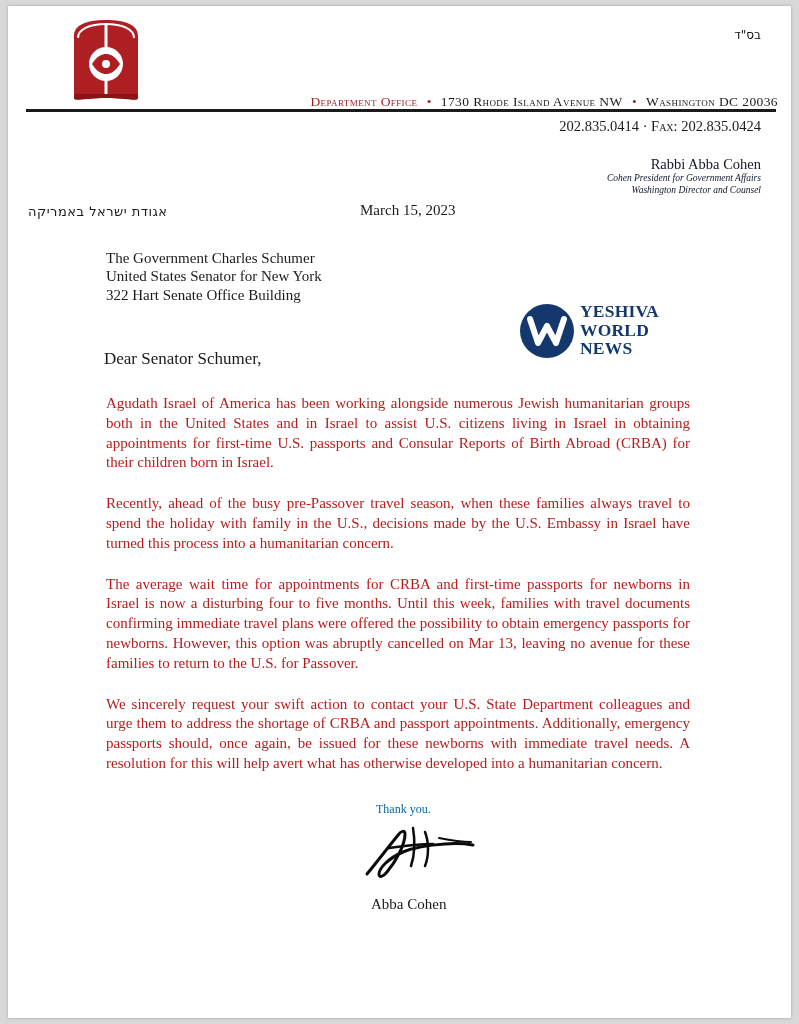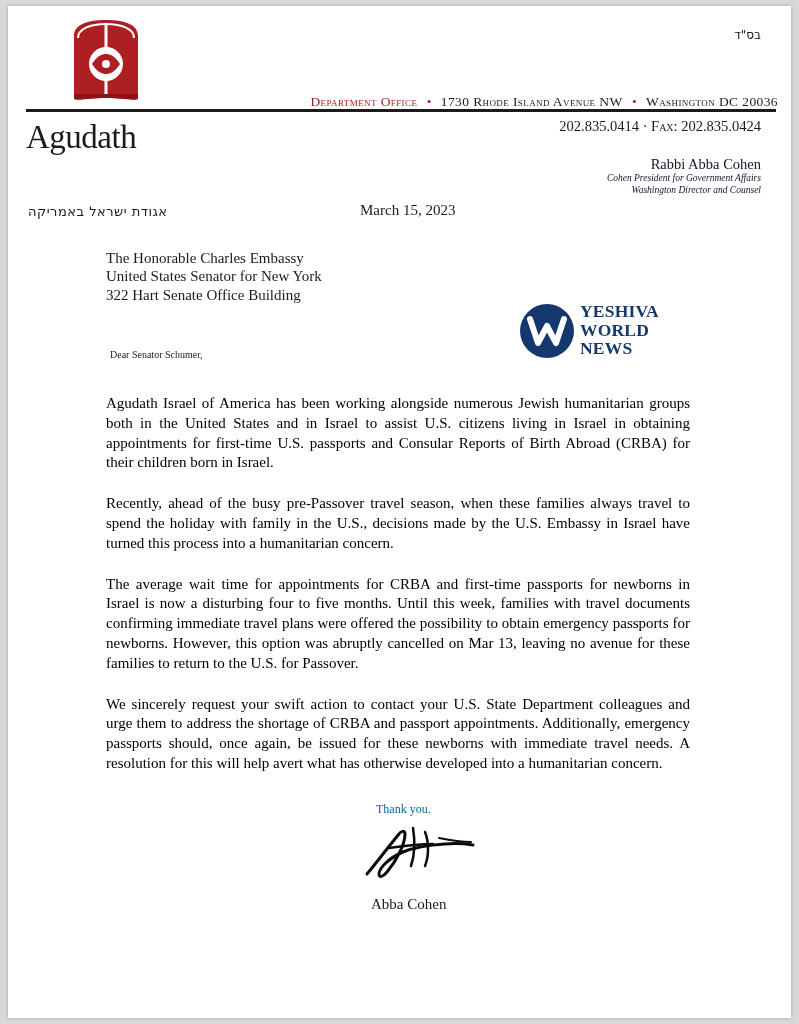--- a/index.html
+++ b/index.html
@@ -138,31 +138,31 @@
   .addr {
     position: absolute;
     left: 98px;
     top: 243px;
     font-size: 15px;
     line-height: 1.23;
     color: #1b1b1b;
   }
   .salutation {
     position: absolute;
-    left: 102px;
+    left: 96px;
     top: 343px;
-    font-size: 10px;
+    font-size: 17px;
     color: #1b1b1b;
   }
   .paras {
     position: absolute;
     left: 98px;
     top: 388px;
     width: 584px;
-    color: #000000;
+    color: #b91c1c;
   }
   .paras p {
     margin: 0 0 21px 0;
     font-size: 15px;
     line-height: 1.32;
     text-align: justify;
   }
   .thanks {
     position: absolute;
     left: 368px;
@@ -224,21 +224,20 @@
     <svg class="logo-book" viewBox="0 0 76 86">
       <path d="M6 18 C6 7 18 2 38 2 C58 2 70 7 70 18 L70 78 C70 84 60 80 38 80 C16 80 6 84 6 78 Z" fill="#ad1f23"></path>
       <path d="M38 6 L38 80" stroke="#ffffff" stroke-width="3" fill="none"></path>
       <path d="M10 20 C10 11 22 6 38 6 C54 6 66 11 66 20" stroke="#ffffff" stroke-width="2" fill="none"></path>
       <circle cx="38" cy="46" r="17" fill="#ffffff"></circle>
       <path d="M24 46 C29 38 34 36 38 36 C42 36 47 38 52 46 C47 54 42 56 38 56 C34 56 29 54 24 46 Z" fill="#ad1f23"></path>
       <circle cx="38" cy="46" r="4" fill="#ffffff"></circle>
       <path d="M6 76 L70 76 L70 80 C70 84 60 80 38 80 C16 80 6 84 6 80 Z" fill="#8c1317"></path>
     </svg>
     <div class="logo-name">
-      <span class="l1">Agudath</span>
     </div>
     <div class="logo-heb">אגודת ישראל באמריקה</div>
   </div>
 
   <div class="rule"></div>
 
   <div class="office-line">
     <span class="redcaps">Department Office</span>
     <span class="dot">•</span>
     <span class="caps">1730 Rhode Island Avenue NW</span>
@@ -252,21 +251,21 @@
 
   <div class="contact-block">
     <div class="contact-name">Rabbi Abba Cohen</div>
     <div class="contact-title1">Cohen President for Government Affairs</div>
     <div class="contact-title2">Washington Director and Counsel</div>
   </div>
 
   <div class="date">March 15, 2023</div>
 
   <div class="addr">
-    <div>The Honorable Charles Embassy</div>
+    <div>The Government Charles Schumer</div>
     <div>United States Senator for New York</div>
     <div>322 Hart Senate Office Building</div>
   </div>
 
   <div class="salutation">Dear Senator Schumer,</div>
 
   <div class="paras">
     <p>Agudath Israel of America has been working alongside numerous Jewish humanitarian groups both in the United States and in Israel to assist U.S. citizens living in Israel in obtaining appointments for first-time U.S. passports and Consular Reports of Birth Abroad (CRBA) for their children born in Israel.</p>
     <p>Recently, ahead of the busy pre-Passover travel season, when these families always travel to spend the holiday with family in the U.S., decisions made by the U.S. Embassy in Israel have turned this process into a humanitarian concern.</p>
     <p>The average wait time for appointments for CRBA and first-time passports for newborns in Israel is now a disturbing four to five months. Until this week, families with travel documents confirming immediate travel plans were offered the possibility to obtain emergency passports for newborns. However, this option was abruptly cancelled on Mar 13, leaving no avenue for these families to return to the U.S. for Passover.</p>

